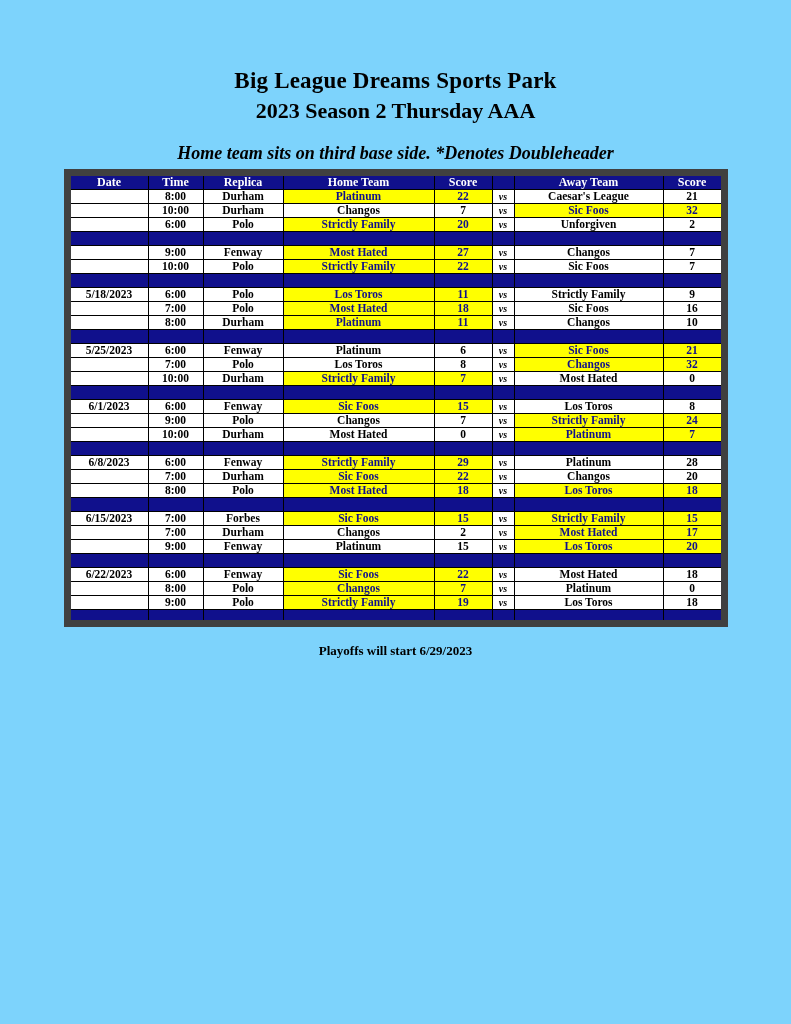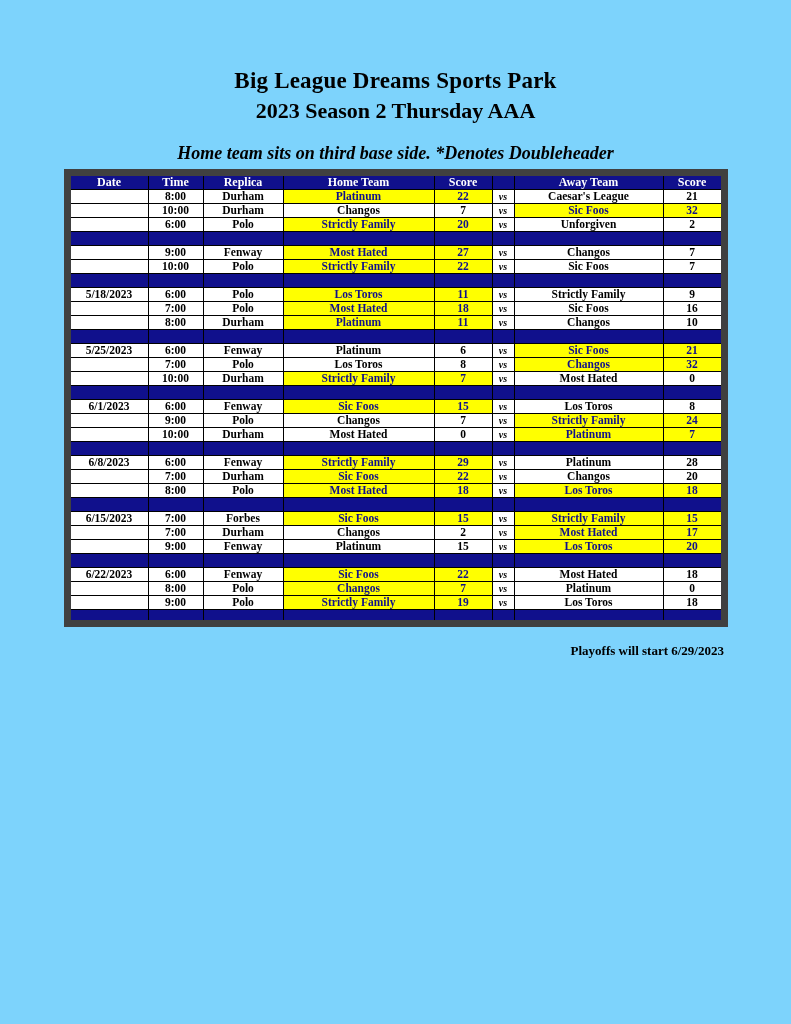--- a/index.html
+++ b/index.html
@@ -76,21 +76,21 @@
   table.schedule tr.sep td {
     background: var(--navy);
     height: 14px;
   }
   .footer-note {
     width: 657px;
     margin: 3px auto 0 auto;
     font-size: 13px;
     font-weight: bold;
     color: #000000;
-    text-align: right;
+    text-align: center;
   }
   col.c-date  { width: 81px; }
   col.c-time  { width: 55px; }
   col.c-repl  { width: 80px; }
   col.c-home  { width: 151px; }
   col.c-hs    { width: 58px; }
   col.c-vs    { width: 22px; }
   col.c-away  { width: 149px; }
   col.c-as    { width: 61px; }
 </style>

